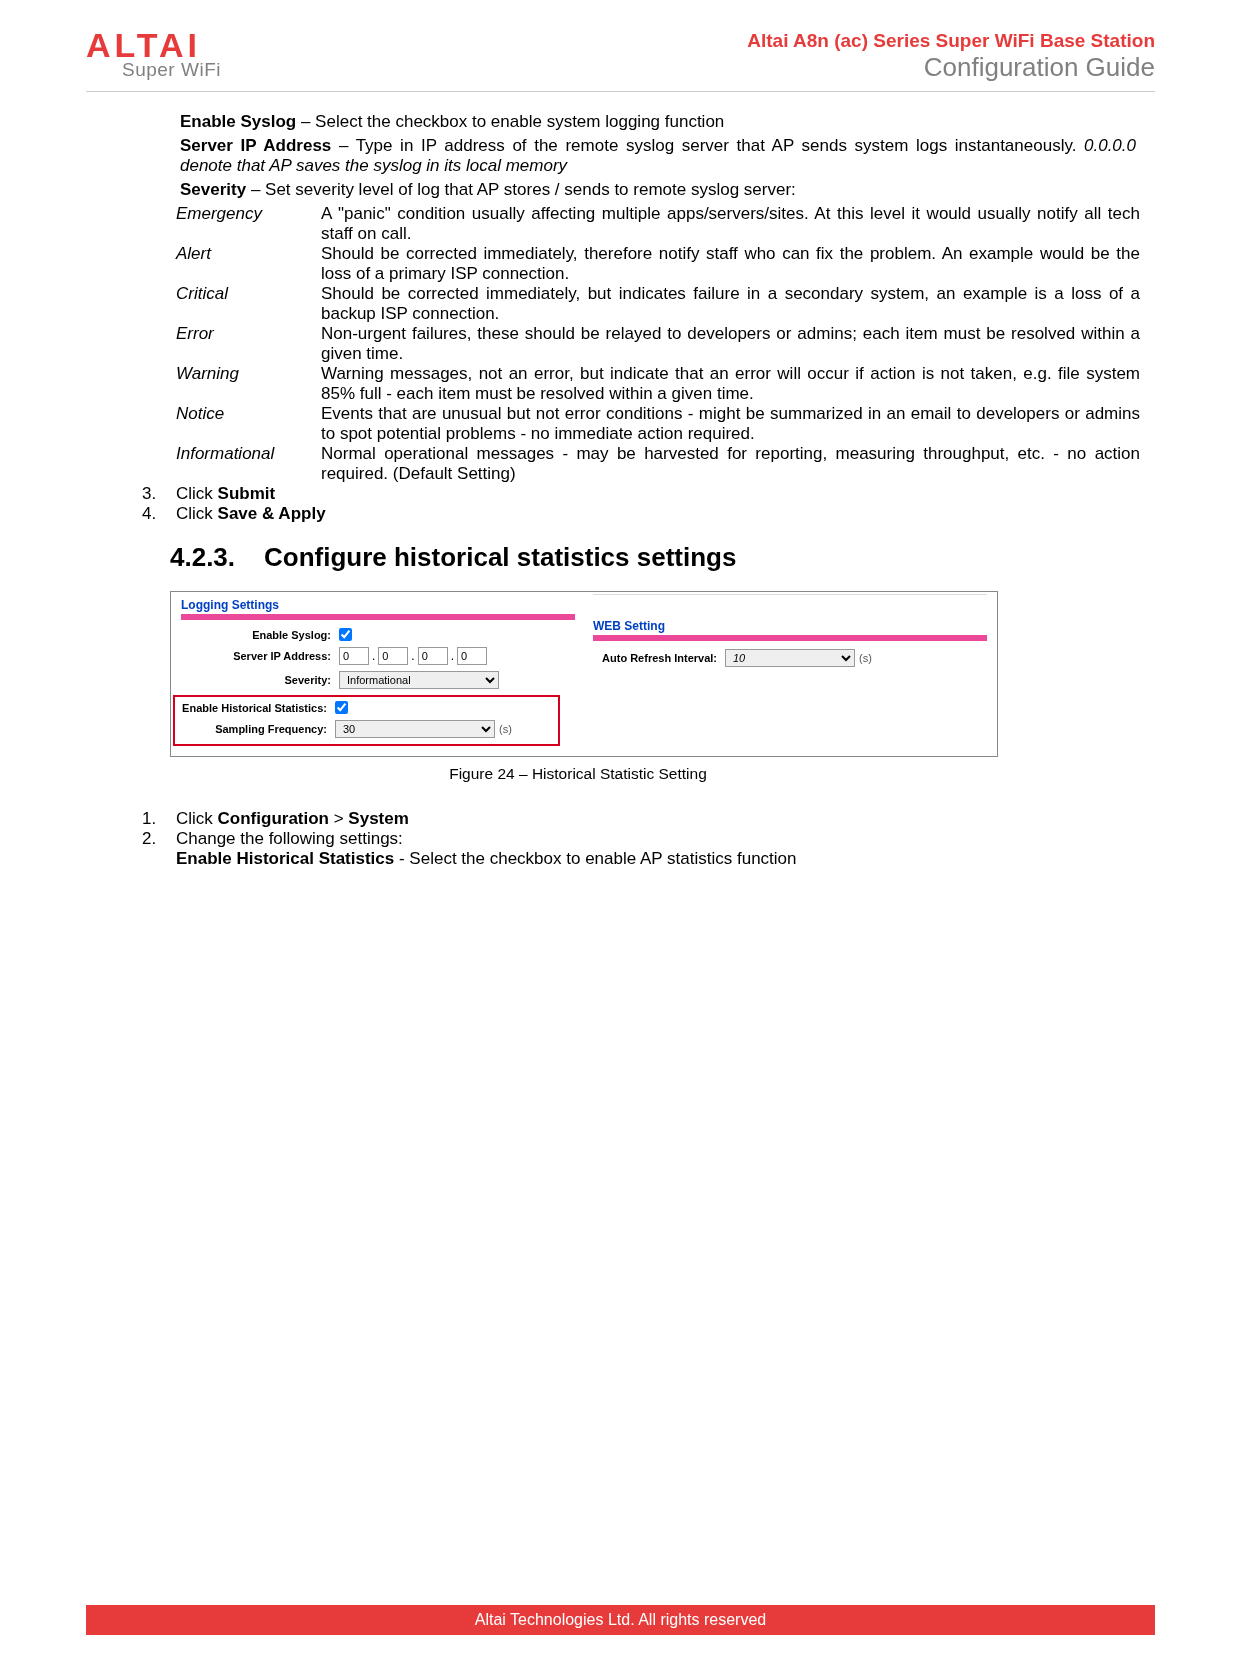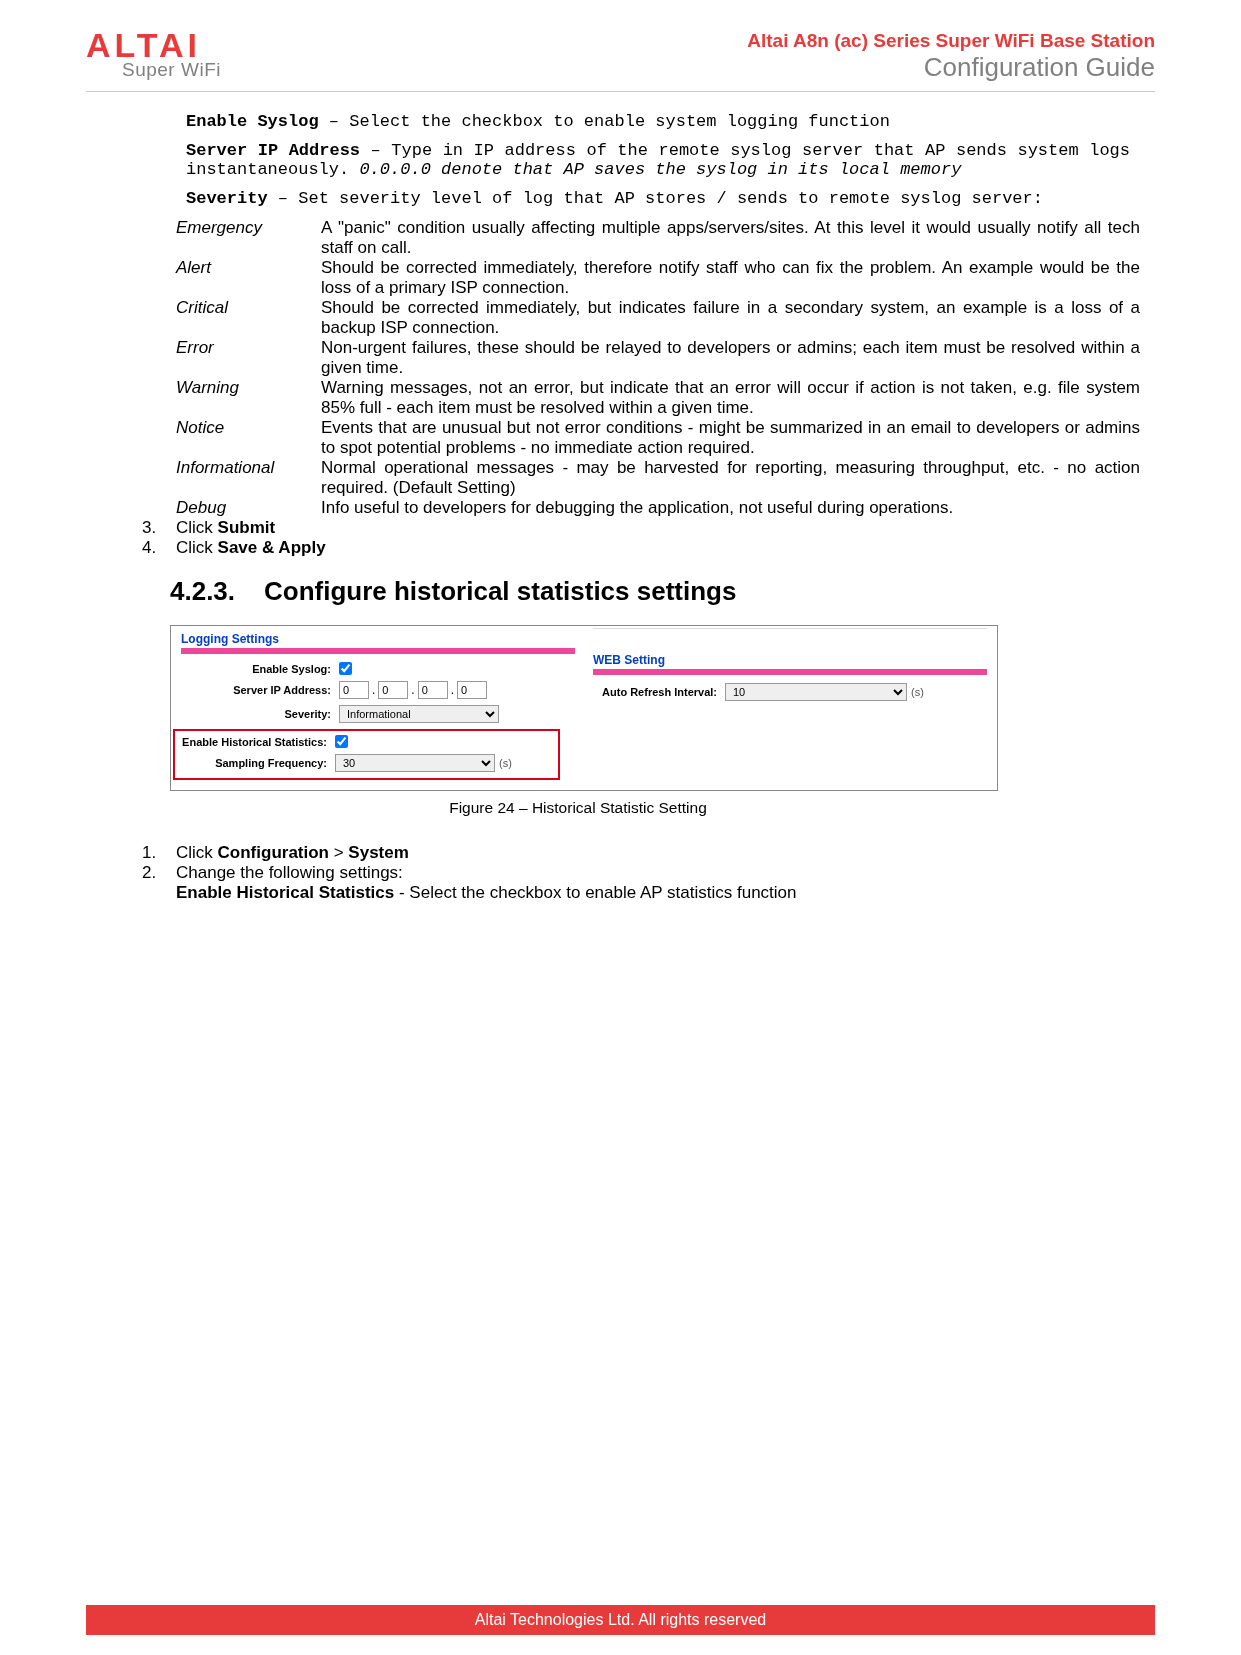--- a/index.html
+++ b/index.html
@@ -48,21 +48,21 @@
       font-size: 19px;
     }
     .header-title2 {
       color: #808080;
       font-size: 26px;
     }
     .content {
       padding-left: 90px;
       padding-right: 15px;
     }
-    .content p { margin: 10px; font-family: Liberation Mono, monospace; }
+    .content p { margin: 4px; }
     .justify { text-align: justify; }
     .sev-table {
       width: 100%;
       border-collapse: collapse;
       margin-top: 2px;
     }
     .sev-table td { vertical-align: top; text-align: justify; }
     .sev-table td:first-child {
       width: 145px;
       font-style: italic;
@@ -137,21 +137,21 @@
     .fig-ip { width: 30px; text-align: left; }
     .fig-sel {
       border: 1px solid #999;
       height: 18px;
       font-size: 11px;
       background: #efefef;
       padding: 0 3px;
     }
     .fig-sel.sev { width: 160px; }
     .fig-sel.samp { width: 160px; }
-    .fig-sel.auto { width: 182px; }
+    .fig-sel.auto { width: 130px; font-style: italic; }
     .ip-dot { padding: 0 3px; }
     .fig-unit { font-size: 11px; padding-left: 4px; color: #555; }
     .red-box {
       border: 2px solid #d6001c;
       padding: 4px 2px 6px 2px;
       margin-top: 6px;
       margin-left: -8px;
       width: 387px;
     }
     .figure-caption {
@@ -245,24 +245,20 @@
             <td>Warning messages, not an error, but indicate that an error will occur if action is not taken, e.g. file system 85% full - each item must be resolved within a given time.</td>
           </tr>
       <tr>
             <td>Notice</td>
             <td>Events that are unusual but not error conditions - might be summarized in an email to developers or admins to spot potential problems - no immediate action required.</td>
           </tr>
       <tr>
             <td>Informational</td>
             <td>Normal operational messages - may be harvested for reporting, measuring throughput, etc. - no action required. (Default Setting)</td>
           </tr>
-      <tr>
-            <td>Debug</td>
-            <td>Info useful to developers for debugging the application, not useful during operations.</td>
-          </tr>
     </tbody>
       </table>
 
     <ol>
       <li><span>Click </span><b>Submit</b></li>
       <li><span>Click </span><b>Save &amp; Apply</b></li>
     </ol>
 
     <h2 class="section-title">
       <span class="num">4.2.3.</span><span>Configure historical statistics settings</span>

